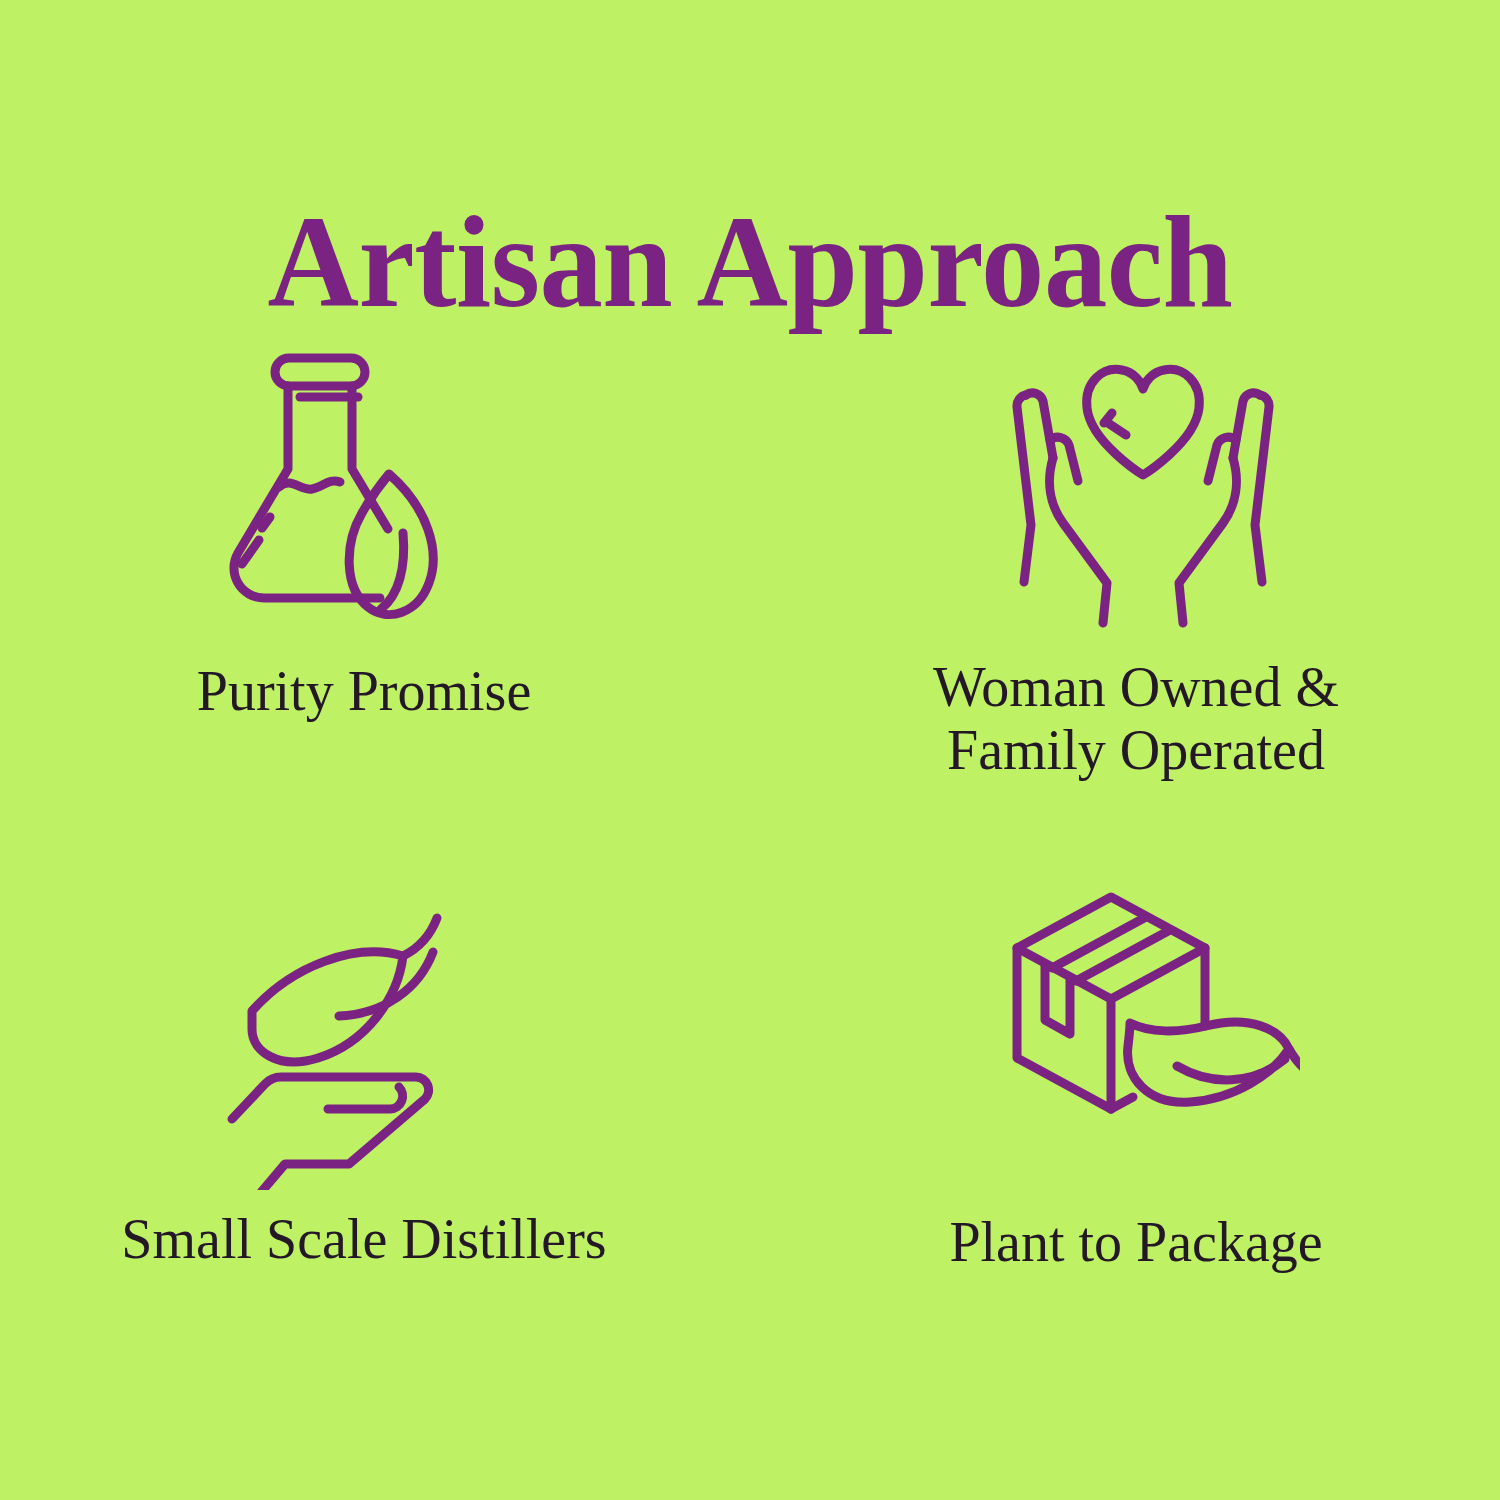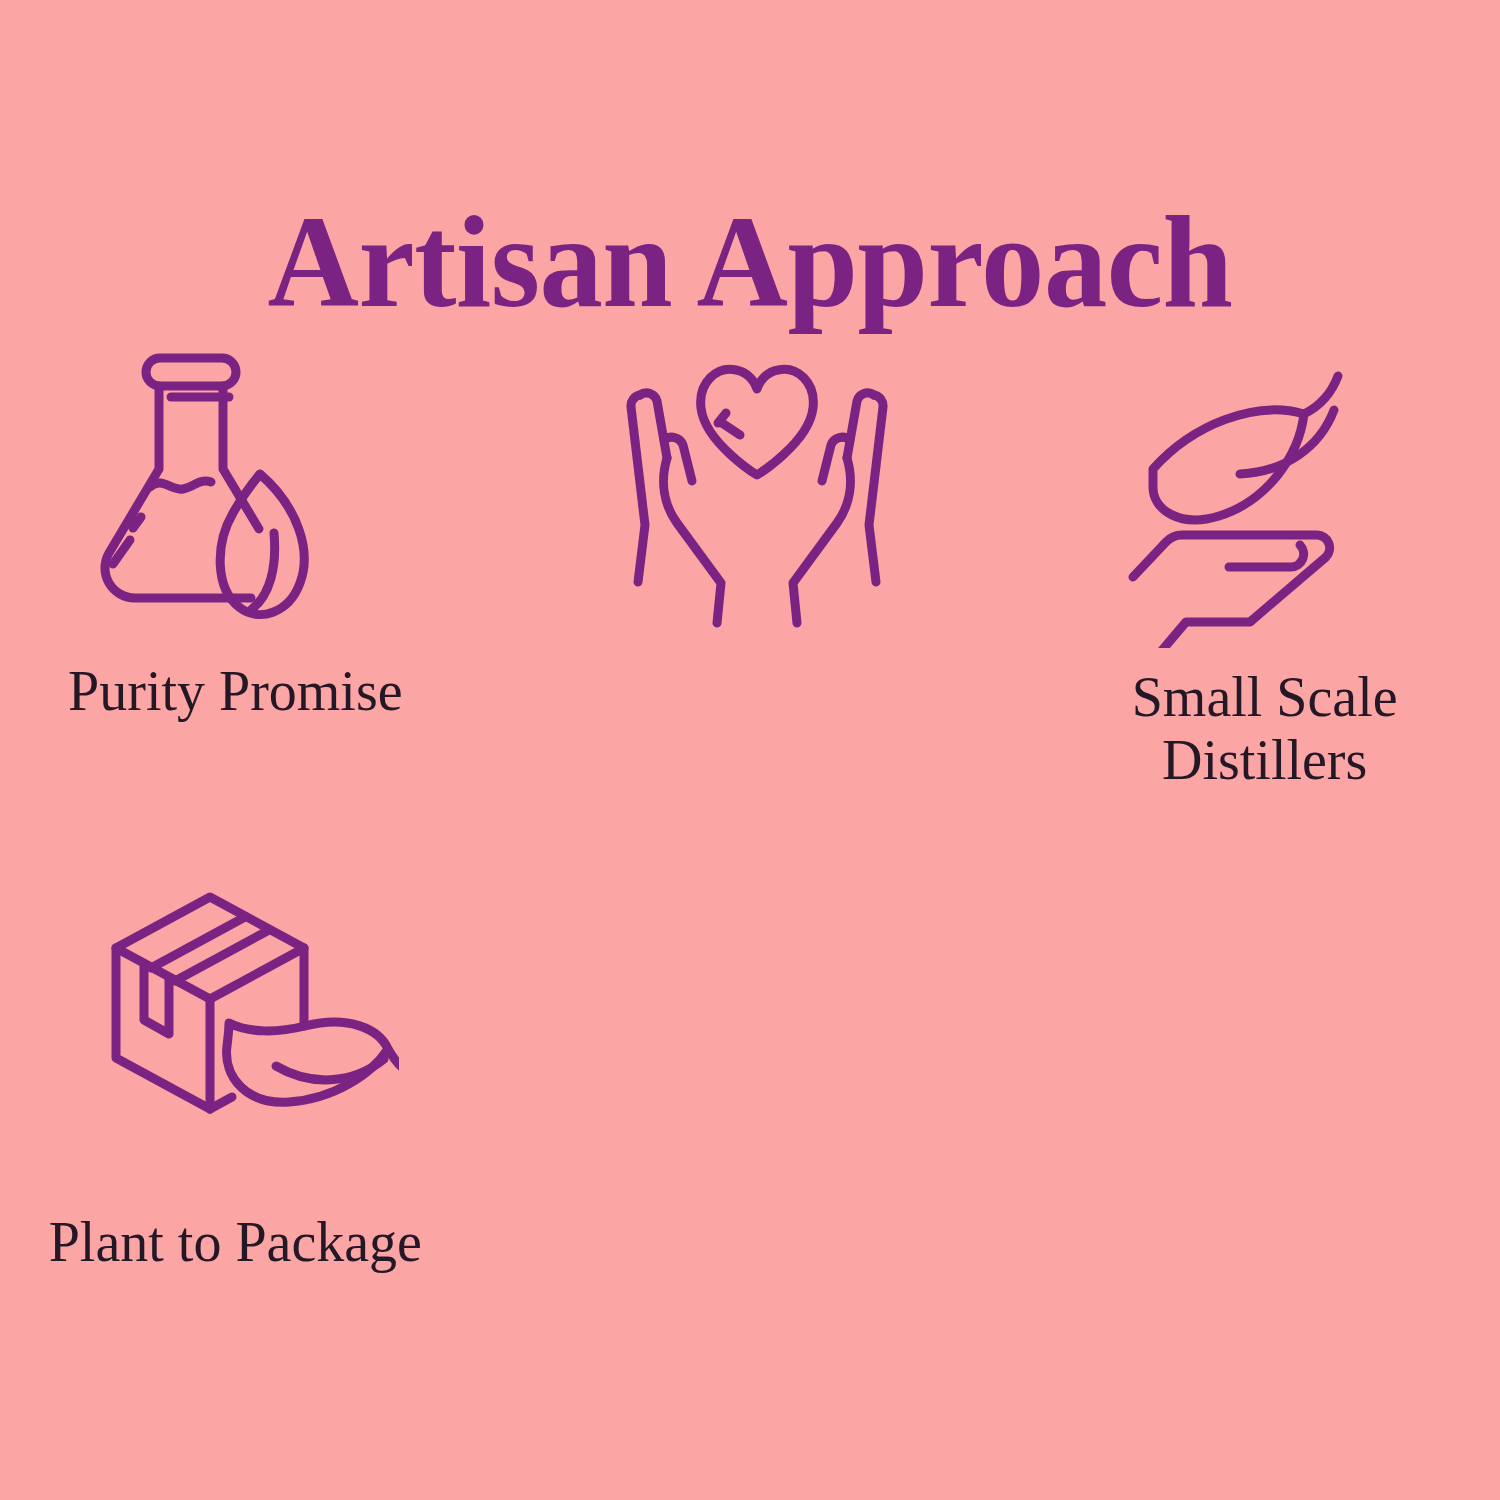--- a/index.html
+++ b/index.html
@@ -11,21 +11,21 @@
     height: 1500px;
     background: #f7f6f5;
     font-family: "Liberation Serif", "DejaVu Serif", serif;
     overflow: hidden;
   }
 
   .page {
     position: relative;
     width: 1500px;
     height: 1500px;
-    background: #fca5a5;
+    background: #bef264;
     box-sizing: border-box;
   }
 
   
   .title {
     position: absolute;
     top: 108px;
     left: 0;
     width: 1500px;
     text-align: center;
@@ -41,21 +41,21 @@
   }
 
   
   .features {
     position: absolute;
     top: 340px;
     left: 0;
     width: 1500px;
     height: 1040px;
     display: grid;
-    grid-template-columns: 1fr 1fr 1fr;
+    grid-template-columns: 1fr 1fr;
     grid-template-rows: 1fr 1fr;
     column-gap: 0px;
     row-gap: 0px;
     gap: 44px;
   }
 
   .feature {
     position: relative;
     display: flex;
     flex-direction: column;
@@ -155,20 +155,22 @@
           <path class="stroke" d="M33 55 a11 11 0 0 0 -9 12 l14 118 l-7 57"></path>
           <path class="stroke" d="M57 100 a12 12 0 0 1 19 5 l9 36"></path>
           <path class="stroke" d="M60 118 c-7 24 -3 47 10 65 l44 60 l-4 40"></path>
 
           <path class="stroke" d="M267 55 a11 11 0 0 0 -17 6 l-10 57"></path>
           <path class="stroke" d="M267 55 a11 11 0 0 1 9 12 l-14 118 l7 57"></path>
           <path class="stroke" d="M243 100 a12 12 0 0 0 -19 5 l-9 36"></path>
           <path class="stroke" d="M240 118 c7 24 3 47 -10 65 l-44 60 l4 40"></path>
         </svg>
       </div>
+      <div class="feature-label">Woman Owned &amp;
+Family Operated</div>
     </div>
 
     <div class="feature cell-2">
       <div class="icon-wrap">
         <svg viewBox="0 0 300 300" xmlns="http://www.w3.org/2000/svg">
 
           <path class="stroke" d="M37 121 c40 -45 103 -69 151 -55 c-5 42 -37 87 -85 102 c-39 12 -66 -6 -66 -29 c0 -7 0 -12 0 -18 z"></path>
 
           <path class="stroke" d="M188 66 c16 -8 28 -22 34 -38"></path>
 

